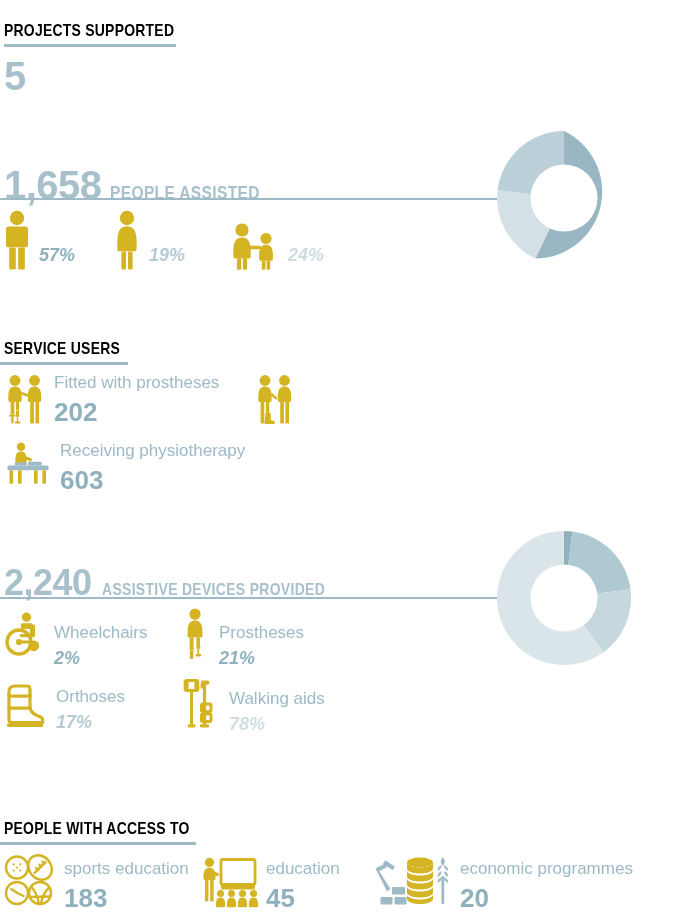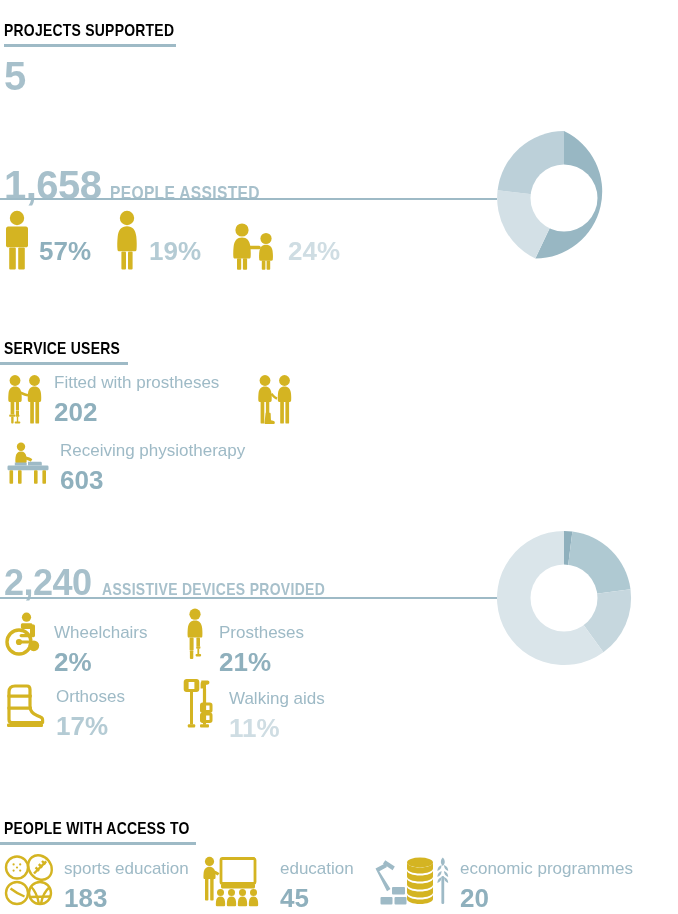--- a/index.html
+++ b/index.html
@@ -64,23 +64,24 @@
     line-height: 1;
     font-weight: 400;
   }
   .item-value {
     font-size: 26px;
     font-weight: 700;
     line-height: 1;
     color: #8fb0bd;
   }
   .pct {
-    font-size: 26px;
+    font-size: 18px;
     font-weight: 700;
     line-height: 1;
+    font-style: italic;
   }
   .tone-1 { color: #8fb0bd; }
   .tone-2 { color: #b4cbd4; }
   .tone-3 { color: #cfdde3; }
 
   .icon { display: block; }
   svg { display: block; overflow: visible; }
 </style>
 </head>
 <body>
@@ -334,21 +335,21 @@
           <rect x="11.4" y="2.5" width="3.4" height="10" rx="1"></rect>
           <path d="M18.3 2.6h6.4c1 0 1.7.8 1.7 1.8 0 1-.6 1.8-1.5 2l-3.4.8c-.4.1-.7.5-.7.9v2.3h-3.2V6.1c0-1.1.3-2 .7-2.5z"></path>
           <rect x="19.9" y="10.5" width="3.2" height="36" rx="1"></rect>
           <rect x="17" y="46.2" width="9" height="3.2" rx="1"></rect>
           <rect x="4.8" y="46.2" width="7.4" height="3.2" rx="1"></rect>
         </g>
       </svg>
     </span>
     <span style="display:block; margin-top:12px;">
       <span class="item-label" style="display:block;">Walking aids</span>
-      <span class="pct tone-3" style="display:block; margin-top:8px;">11%</span>
+      <span class="pct tone-3" style="display:block; margin-top:8px;">78%</span>
     </span>
   </div>
 
   <div class="abs" style="left:497px; top:-29px;">
     <svg width="134" height="134" viewBox="0 0 134 134" aria-hidden="true">
 
       <path fill="#8fb0bd" d="M67 67 L67 0 A67 67 0 0 1 75.4 0.5 Z"></path>
 
       <path fill="#afc9d2" d="M67 67 L75.4 0.5 A67 67 0 0 1 133.5 58.2 Z"></path>
 
@@ -390,21 +391,21 @@
           <circle cx="13" cy="13.5" r="1.1"></circle>
         </g>
       </svg>
     </span>
     <span style="display:block; margin-top:6px;">
       <span class="item-label" style="display:block;">sports education</span>
       <span class="item-value" style="display:block; margin-top:8px;">183</span>
     </span>
   </div>
 
-  <div class="abs" style="left:200px; top:34px; display:flex; align-items:center; gap:20px;">
+  <div class="abs" style="left:200px; top:34px; display:flex; align-items:flex-end; gap:6px;">
     <span class="icon">
       <svg width="60" height="54" viewBox="0 0 60 54" aria-hidden="true">
         <g fill="#d4b422">
           <circle cx="9.5" cy="5.4" r="4.6"></circle>
           <path d="M9.5 10.8c3.4 0 5.5 2.2 5.9 6.4.2 2 .2 3.6.1 4.9-.1.6-.6 1-1.2 1H4.7c-.6 0-1.1-.4-1.2-1-.1-1.3-.1-2.9.1-4.9.4-4.2 2.5-6.4 5.9-6.4z"></path>
           <rect x="5" y="22.5" width="3.4" height="22" rx=".8"></rect>
           <rect x="10.2" y="22.5" width="3.4" height="22" rx=".8"></rect>
           <path d="M14.3 14.4c2.1.6 3.8 1.6 5.2 2.9l-1.8 2.3c-1.1-1-2.4-1.7-4-2.2z"></path>
         </g>
         <g fill="none" stroke="#d4b422" stroke-width="2.8">

